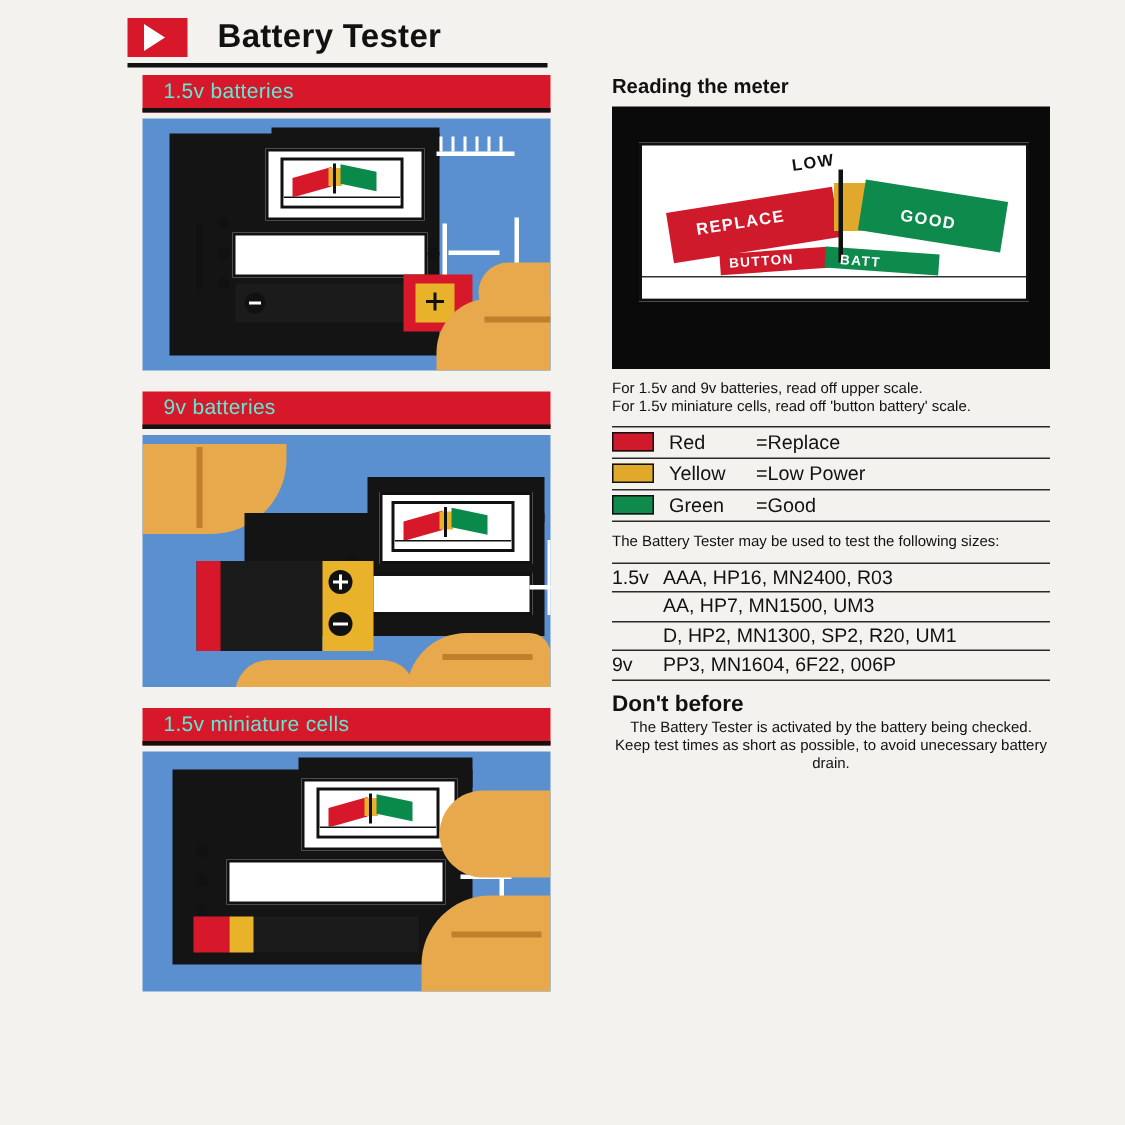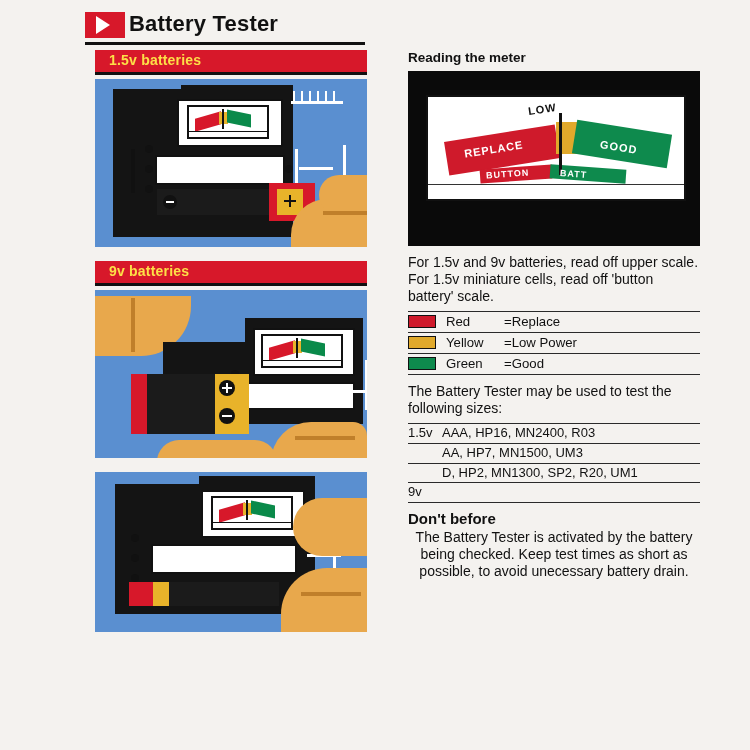--- a/index.html
+++ b/index.html
@@ -23,21 +23,21 @@
 
   
   .header {
     position: absolute;
     left: 85px;
     top: 8px;
     width: 280px;
     height: 34px;
     display: flex;
     align-items: center;
-    gap: 4px;
+    gap: 20px;
     border-bottom: 3px solid #111;
   }
   .header-logo {
     width: 40px;
     height: 26px;
     background: #d7182a;
     position: relative;
     flex: none;
   }
   .header-logo:after {
@@ -70,23 +70,23 @@
     position: relative;
     height: 22px;
     background: #d7182a;
     border-bottom: 3px solid #111;
     margin-bottom: 4px;
   }
   .sec-label span {
     position: absolute;
     left: 14px;
     top: 2px;
-    color: #fde047;
+    color: #5eead4;
     font-size: 14px;
-    font-weight: bold;
+    font-weight: normal;
     letter-spacing: 0.2px;
   }
   .illus {
     position: relative;
     width: 272px;
     height: 168px;
     background: #5a8fd0;
     overflow: hidden;
   }
   .sec-block { margin-bottom: 14px; }
@@ -225,21 +225,21 @@
   }
   .face-base {
     position: absolute;
     left: 0; bottom: 0;
     width: 100%; height: 14px;
     background: #fff;
     border-top: 1px solid #333;
   }
 
   .para {
-    font-size: 14px;
+    font-size: 10px;
     line-height: 1.22;
     margin: 8px 0 6px 0;
   }
   .legend { margin: 4px 0 8px 0; }
   .legend-row {
     display: flex;
     align-items: center;
     border-bottom: 1px solid #2a2a2a;
     padding: 2px 0 3px 0;
     font-size: 13.2px;
@@ -370,20 +370,23 @@
         <div class="wht" style="left:131px;top:93px;width:2px;height:10px;"></div>
         <div class="wht" style="left:127px;top:125px;width:10px;height:2px;"></div>
 
         <div class="skin" style="left:176px;top:132px;width:96px;height:40px;border-radius:40px 14px 0 0;"></div>
         <div class="skin" style="left:62px;top:150px;width:120px;height:22px;border-radius:24px 24px 0 0;"></div>
         <div class="skin-dark" style="left:200px;top:146px;width:60px;height:4px;"></div>
       </div>
     </div>
 
     <div class="sec-block">
+      <div class="sec-label">
+        <span>1.5v miniature cells</span>
+      </div>
       <div class="illus" style="height:160px;">
         <div class="tester-body" style="left:20px;top:12px;width:200px;height:130px;"></div>
         <div class="tester-body" style="left:104px;top:4px;width:116px;height:20px;"></div>
         <div class="white-panel" style="left:106px;top:18px;width:100px;height:44px;"></div>
         <div class="meter" style="left:116px;top:24px;width:78px;height:30px;">
           <div class="arcred"></div>
           <div class="arcyel"></div>
           <div class="arcgrn"></div>
           <div class="needle"></div>
           <div class="base"></div>
@@ -459,20 +462,21 @@
       <div class="size-row">
         <div class="size-v"></div>
         <div>AA, HP7, MN1500, UM3</div>
       </div>
       <div class="size-row">
         <div class="size-v"></div>
         <div>D, HP2, MN1300, SP2, R20, UM1</div>
       </div>
       <div class="size-row">
         <div class="size-v">9v</div>
+        <div>PP3, MN1604, 6F22, 006P</div>
       </div>
     </div>
 
     <div class="dont">Don't before</div>
     <div class="para" style="margin-top:0;text-align:center;">The Battery Tester is activated by the battery being checked. Keep test times as short as possible, to avoid unecessary battery drain.</div>
 
   </div>
 
 </div>
 

